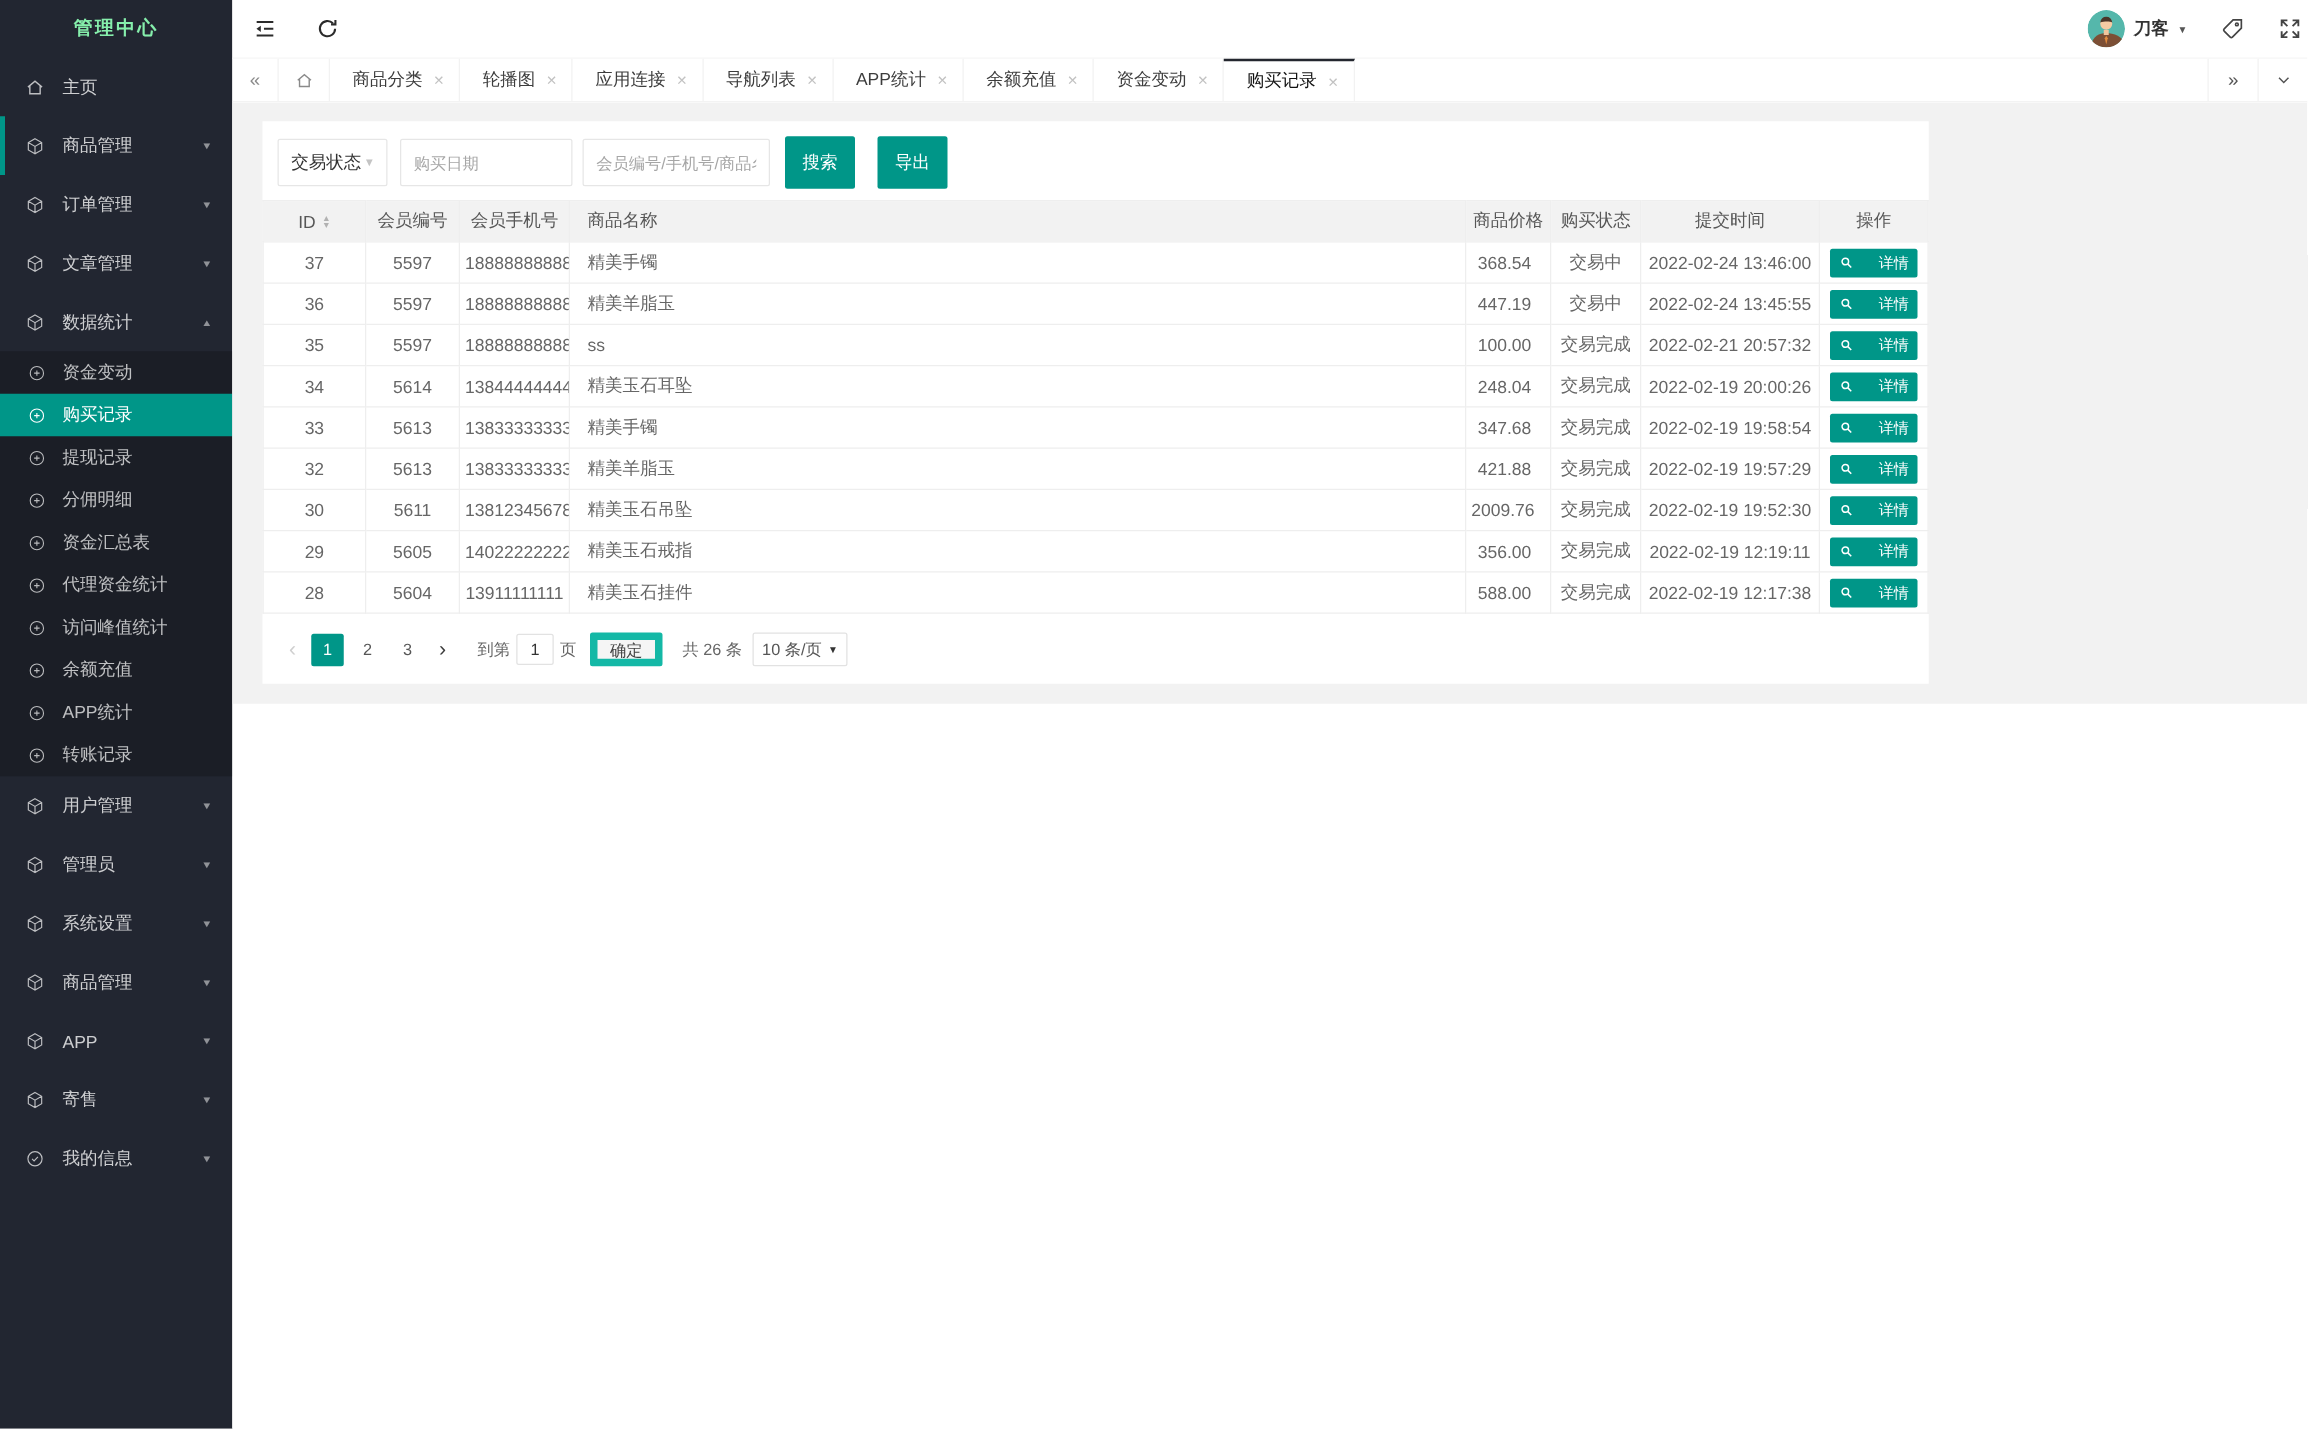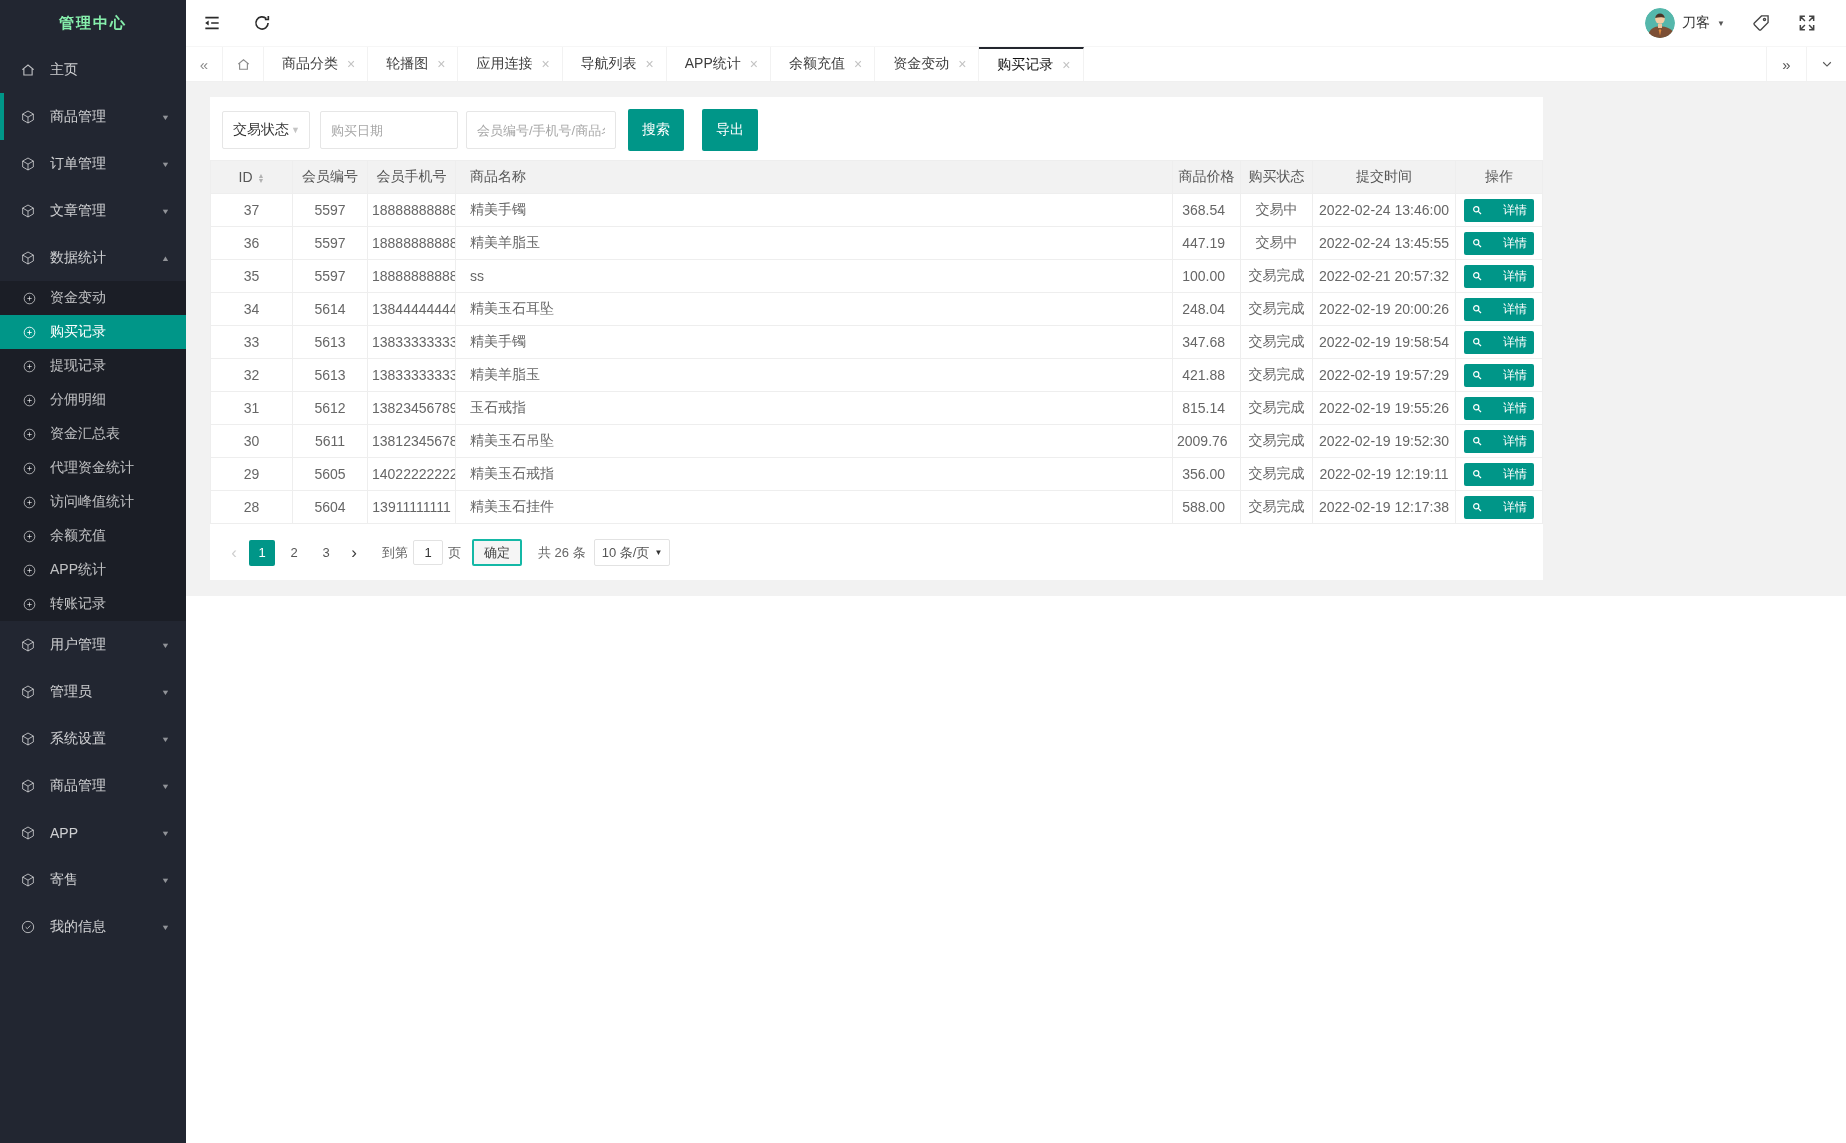--- a/index.html
+++ b/index.html
@@ -17,21 +17,21 @@
   .s-arrow { margin-left:auto; font-size:9px; color:rgba(255,255,255,.5); transform:scaleY(.85); }
   .indicator { position:absolute; left:0; top:0; bottom:0; width:4px; background:#009688; }
   .side-sub { background:#1b1e26; }
   .side-sub-item { height:34px; display:flex; align-items:center; padding:0 16px 0 22px; font-size:14px; cursor:pointer; color:rgba(255,255,255,.72); }
   .side-sub-item.active { background:#009688; color:#fff; }
   .side-sub-item.active .s-icon { color:#fff; }
 
   
   .main { flex:1; min-width:0; display:flex; flex-direction:column; background:#fff; }
 
-  .topbar { height:46px; display:flex; align-items:center; justify-content:space-between; padding:0 29px 0 16px; background:#fff; }
+  .topbar { height:46px; display:flex; align-items:center; justify-content:space-between; padding:0 4px 0 16px; background:#fff;font-weight:bold; }
   .topbar-left { display:flex; align-items:center; gap:30px; }
   .tb-icon { width:20px; height:20px; color:#2b2b2b; cursor:pointer; display:inline-block; }
   .tb-icon svg { width:100%; height:100%; display:block; }
   .topbar-right { display:flex; align-items:center; gap:26px; }
   .user { display:flex; align-items:center; gap:7px; cursor:pointer; font-size:14px; color:#333; }
   .avatar { width:30px; height:30px; border-radius:50%; overflow:hidden; flex-shrink:0; }
   .avatar svg { width:100%; height:100%; display:block; }
   .user-caret { font-size:8px; color:#555; }
   .tb-icon.light { color:#444; }
 
@@ -78,21 +78,21 @@
   .pagination { display:flex; align-items:center; margin:15px 12px 0; font-size:13px; color:#666; }
   .pg-prev,.pg-next { width:24px; height:26px; display:flex; align-items:center; justify-content:center; font-size:17px; cursor:pointer; }
   .pg-prev { color:#cfcfcf; }
   .pg-next { color:#3c3c3c; }
   .pg-pages { display:flex; align-items:center; }
   .pg-num { min-width:26px; height:26px; display:flex; align-items:center; justify-content:center; margin:0 3px; color:#565656; cursor:pointer; border-radius:2px; }
   .pg-num.active { background:#009688; color:#fff; }
   .pg-text { margin:0 5px; }
   .pg-text.first { margin-left:16px; }
   .pg-input { width:30px; height:25px; border:1px solid #e2e2e2; border-radius:2px; text-align:center; font-size:13px; color:#333; outline:none; }
-  .pg-confirm { height:27px; padding:0 10px; margin:0 6px; border:2px solid #14b8a6; border-radius:2px; background:#f5f5f5; color:#444; font-size:13px; cursor:pointer; font-family:inherit; }
+  .pg-confirm { height:27px; padding:0 10px; margin:0 6px; border:6px solid #14b8a6; border-radius:2px; background:#f5f5f5; color:#444; font-size:13px; cursor:pointer; font-family:inherit; }
   .pg-total { margin:0 8px 0 10px; }
   .pg-size { height:27px; border:1px solid #e2e2e2; border-radius:2px; display:flex; align-items:center; gap:5px; padding:0 7px; cursor:pointer; color:#555; }
   .pg-size .sel-caret { color:#333; font-size:8px; }
 </style>
 </head>
 <body>
 
 <div class="app">
 
   <aside class="sidebar">
@@ -531,36 +531,20 @@
                   <td class="c6">2022-02-19 19:57:29</td>
                   <td class="c7"><button class="detail-btn">
                       <svg viewBox="0 0 24 24" fill="none" stroke="currentColor" stroke-width="2.4">
                         <circle cx="10.5" cy="10.5" r="5.2"></circle>
                         <path d="M14.6 14.6 20 20"></path>
                       </svg>
                       <span>详情</span>
                     </button></td>
                 </tr>
                 <tr>
-                  <td class="c0">31</td>
-                  <td class="c1">5612</td>
-                  <td class="c2">13823456789</td>
-                  <td class="c3">玉石戒指</td>
-                  <td class="c4">815.14</td>
-                  <td class="c5">交易完成</td>
-                  <td class="c6">2022-02-19 19:55:26</td>
-                  <td class="c7"><button class="detail-btn">
-                      <svg viewBox="0 0 24 24" fill="none" stroke="currentColor" stroke-width="2.4">
-                        <circle cx="10.5" cy="10.5" r="5.2"></circle>
-                        <path d="M14.6 14.6 20 20"></path>
-                      </svg>
-                      <span>详情</span>
-                    </button></td>
-                </tr>
-                <tr>
                   <td class="c0">30</td>
                   <td class="c1">5611</td>
                   <td class="c2">13812345678</td>
                   <td class="c3">精美玉石吊坠</td>
                   <td class="c4">2009.76</td>
                   <td class="c5">交易完成</td>
                   <td class="c6">2022-02-19 19:52:30</td>
                   <td class="c7"><button class="detail-btn">
                       <svg viewBox="0 0 24 24" fill="none" stroke="currentColor" stroke-width="2.4">
                         <circle cx="10.5" cy="10.5" r="5.2"></circle>

